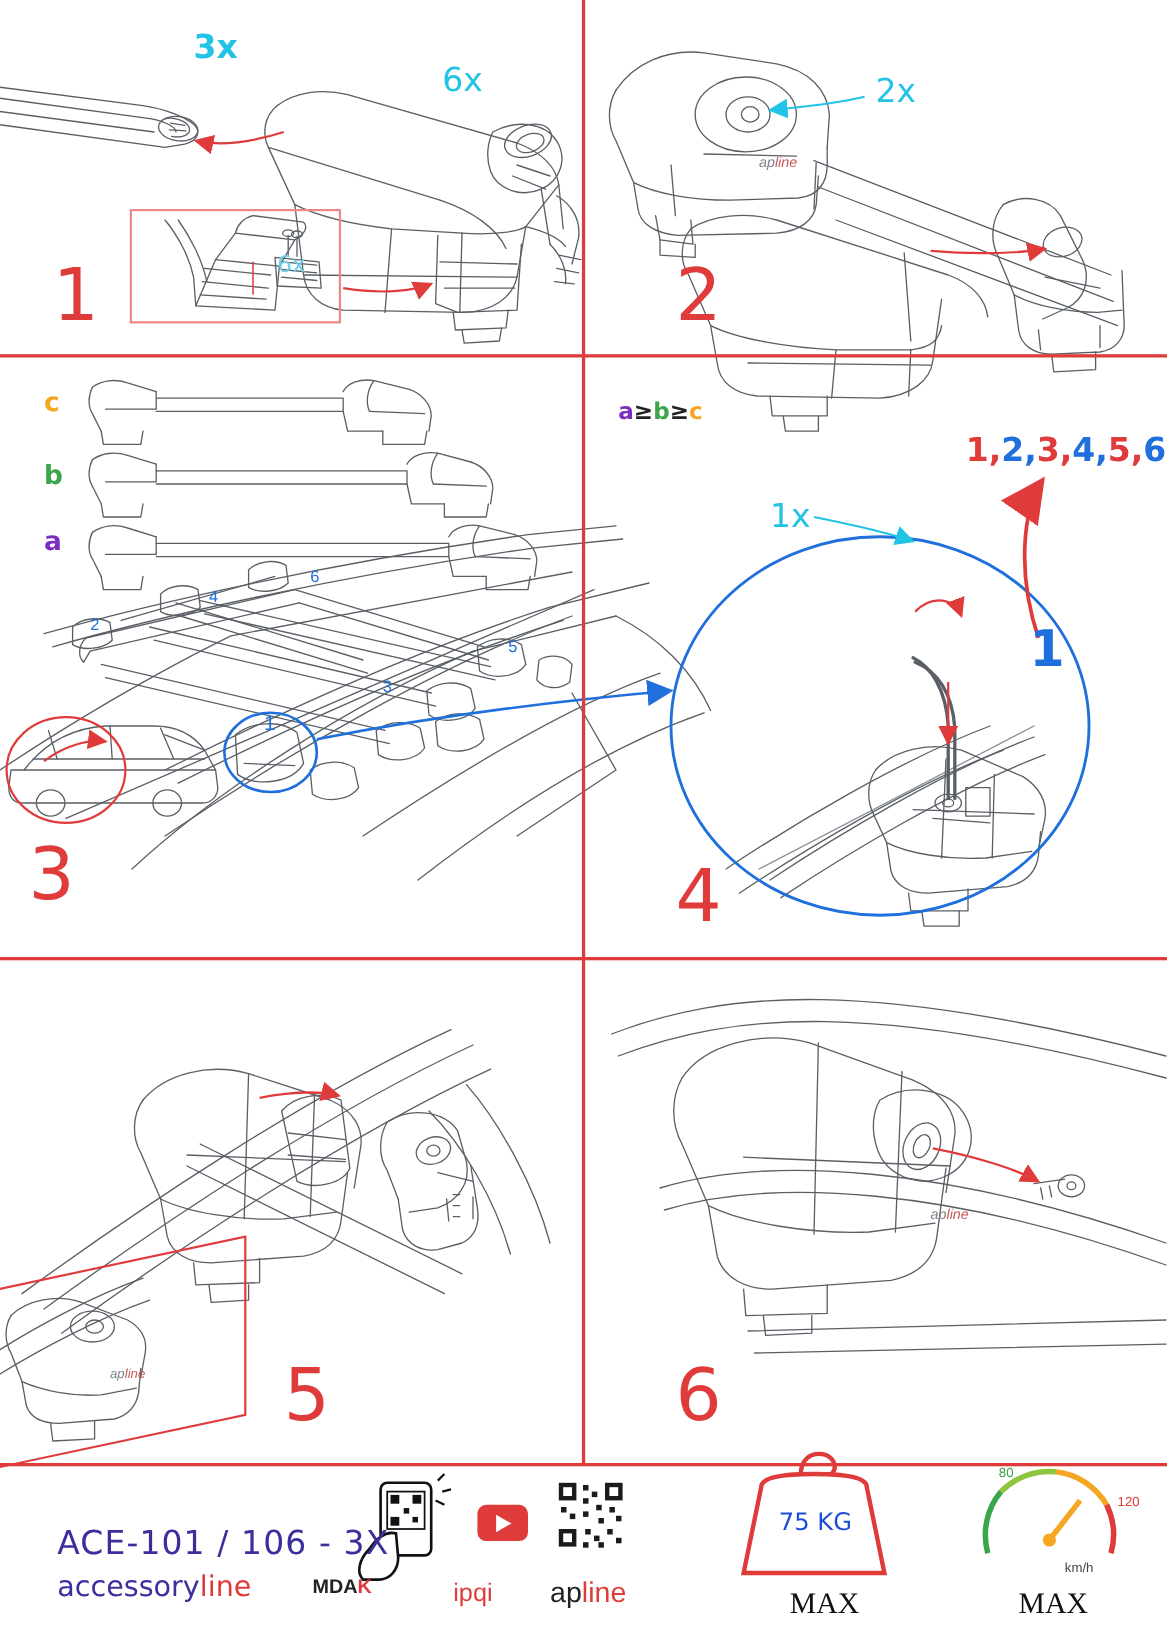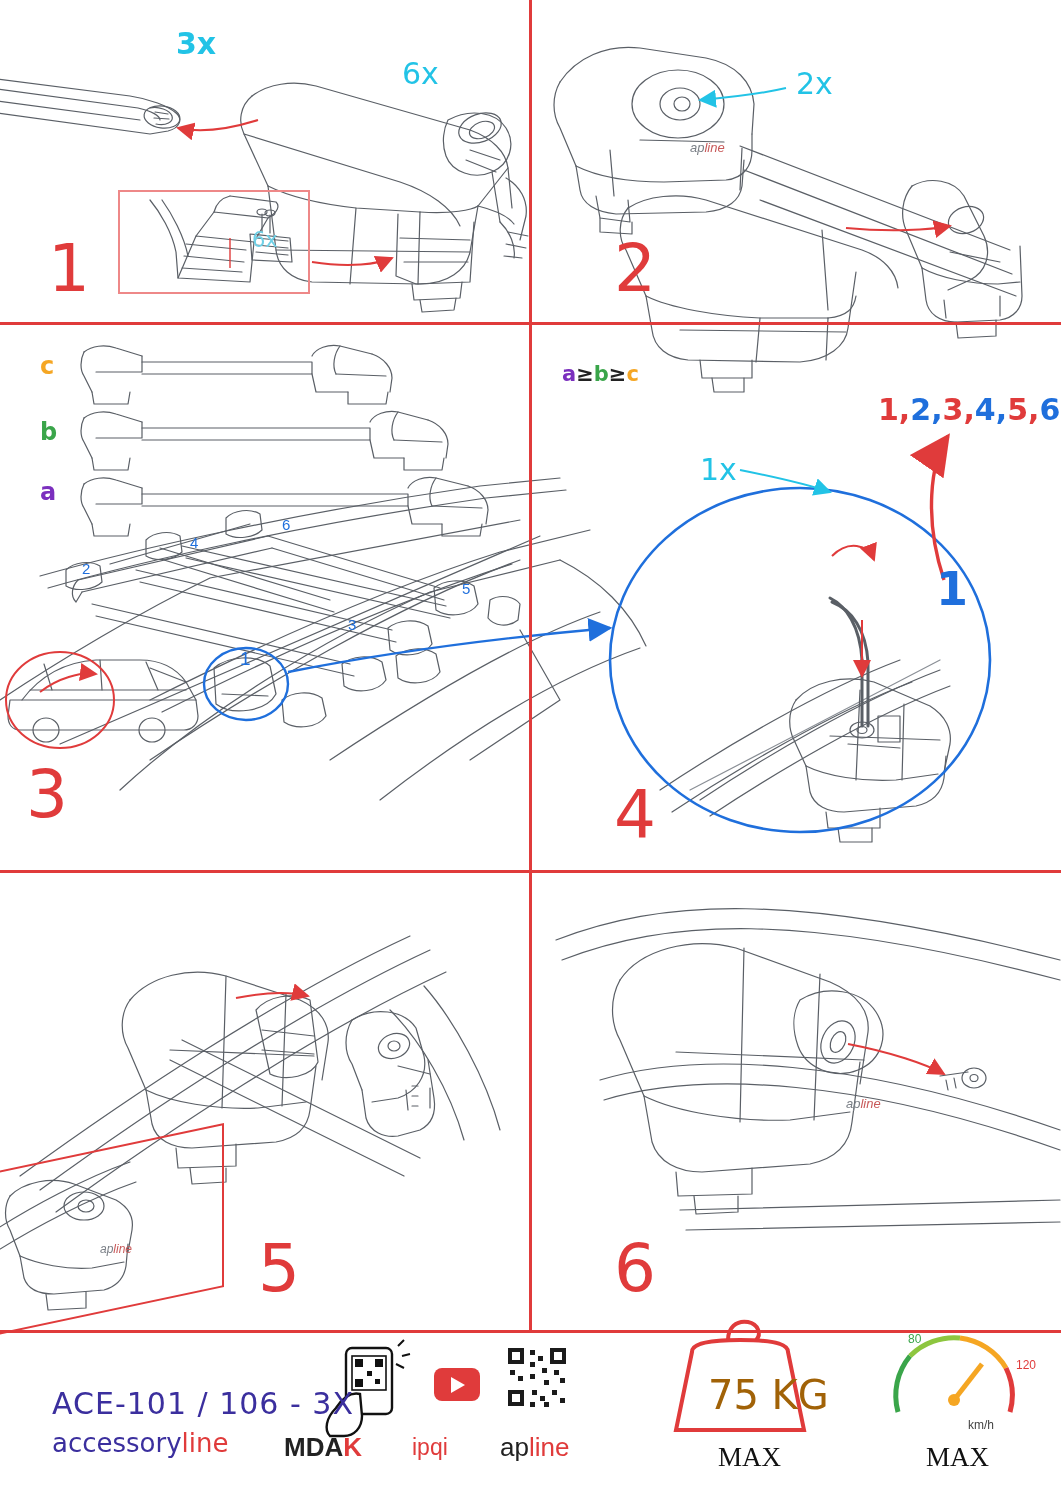--- a/index.html
+++ b/index.html
@@ -37,27 +37,27 @@
   .svgwrap{position:absolute;left:0;top:0;width:1061px;height:1500px;pointer-events:none;}
   .model-code{
     position:absolute;left:52px;top:1386px;color:#3b2f9e;font-size:30px;
     font-family:"DejaVu Sans", sans-serif;letter-spacing:1px;text-align:right;
   }
   .accessory{
     position:absolute;left:52px;top:1428px;font-size:26px;font-family:"DejaVu Sans", sans-serif;
   }
   .accessory .a1{color:#3b2f9e;}
   .accessory .a2{color:#e03b3b;}
-  .mdak{position:absolute;left:284px;top:1432px;font-size:26px;font-weight:bold;color:#222;}
+  .mdak{position:absolute;left:284px;top:1432px;font-size:18px;font-weight:bold;color:#222;}
   .mdak .k{color:#e03b3b;}
   .ipqi{position:absolute;left:412px;top:1434px;font-size:23px;color:#e03b3b;}
   .apline{position:absolute;left:500px;top:1432px;font-size:26px;color:#222;}
   .apline .l{color:#e03b3b;}
   .maxlabel{position:absolute;font-size:27px;color:#111;font-family:Liberation Serif, serif;}
-  .kgtxt{position:absolute;color:#a16207;font-size:40px;font-family:"DejaVu Sans", sans-serif;}
+  .kgtxt{position:absolute;color:#1d4ed8;font-size:22px;font-family:"DejaVu Sans", sans-serif;}
   .kmh{position:absolute;font-size:12px;color:#444;padding-left:36px;}
   .gauge-num{position:absolute;font-size:12px;}
   .ytbtn{position:absolute;width:46px;height:33px;background:#e03b3b;border-radius:8px;}
   .ytbtn:after{content:"";position:absolute;left:17px;top:9px;border-left:14px solid #fff;border-top:8px solid transparent;border-bottom:8px solid transparent;}
 </style>
 </head>
 <body>
 
 <div class="sheet">
 

